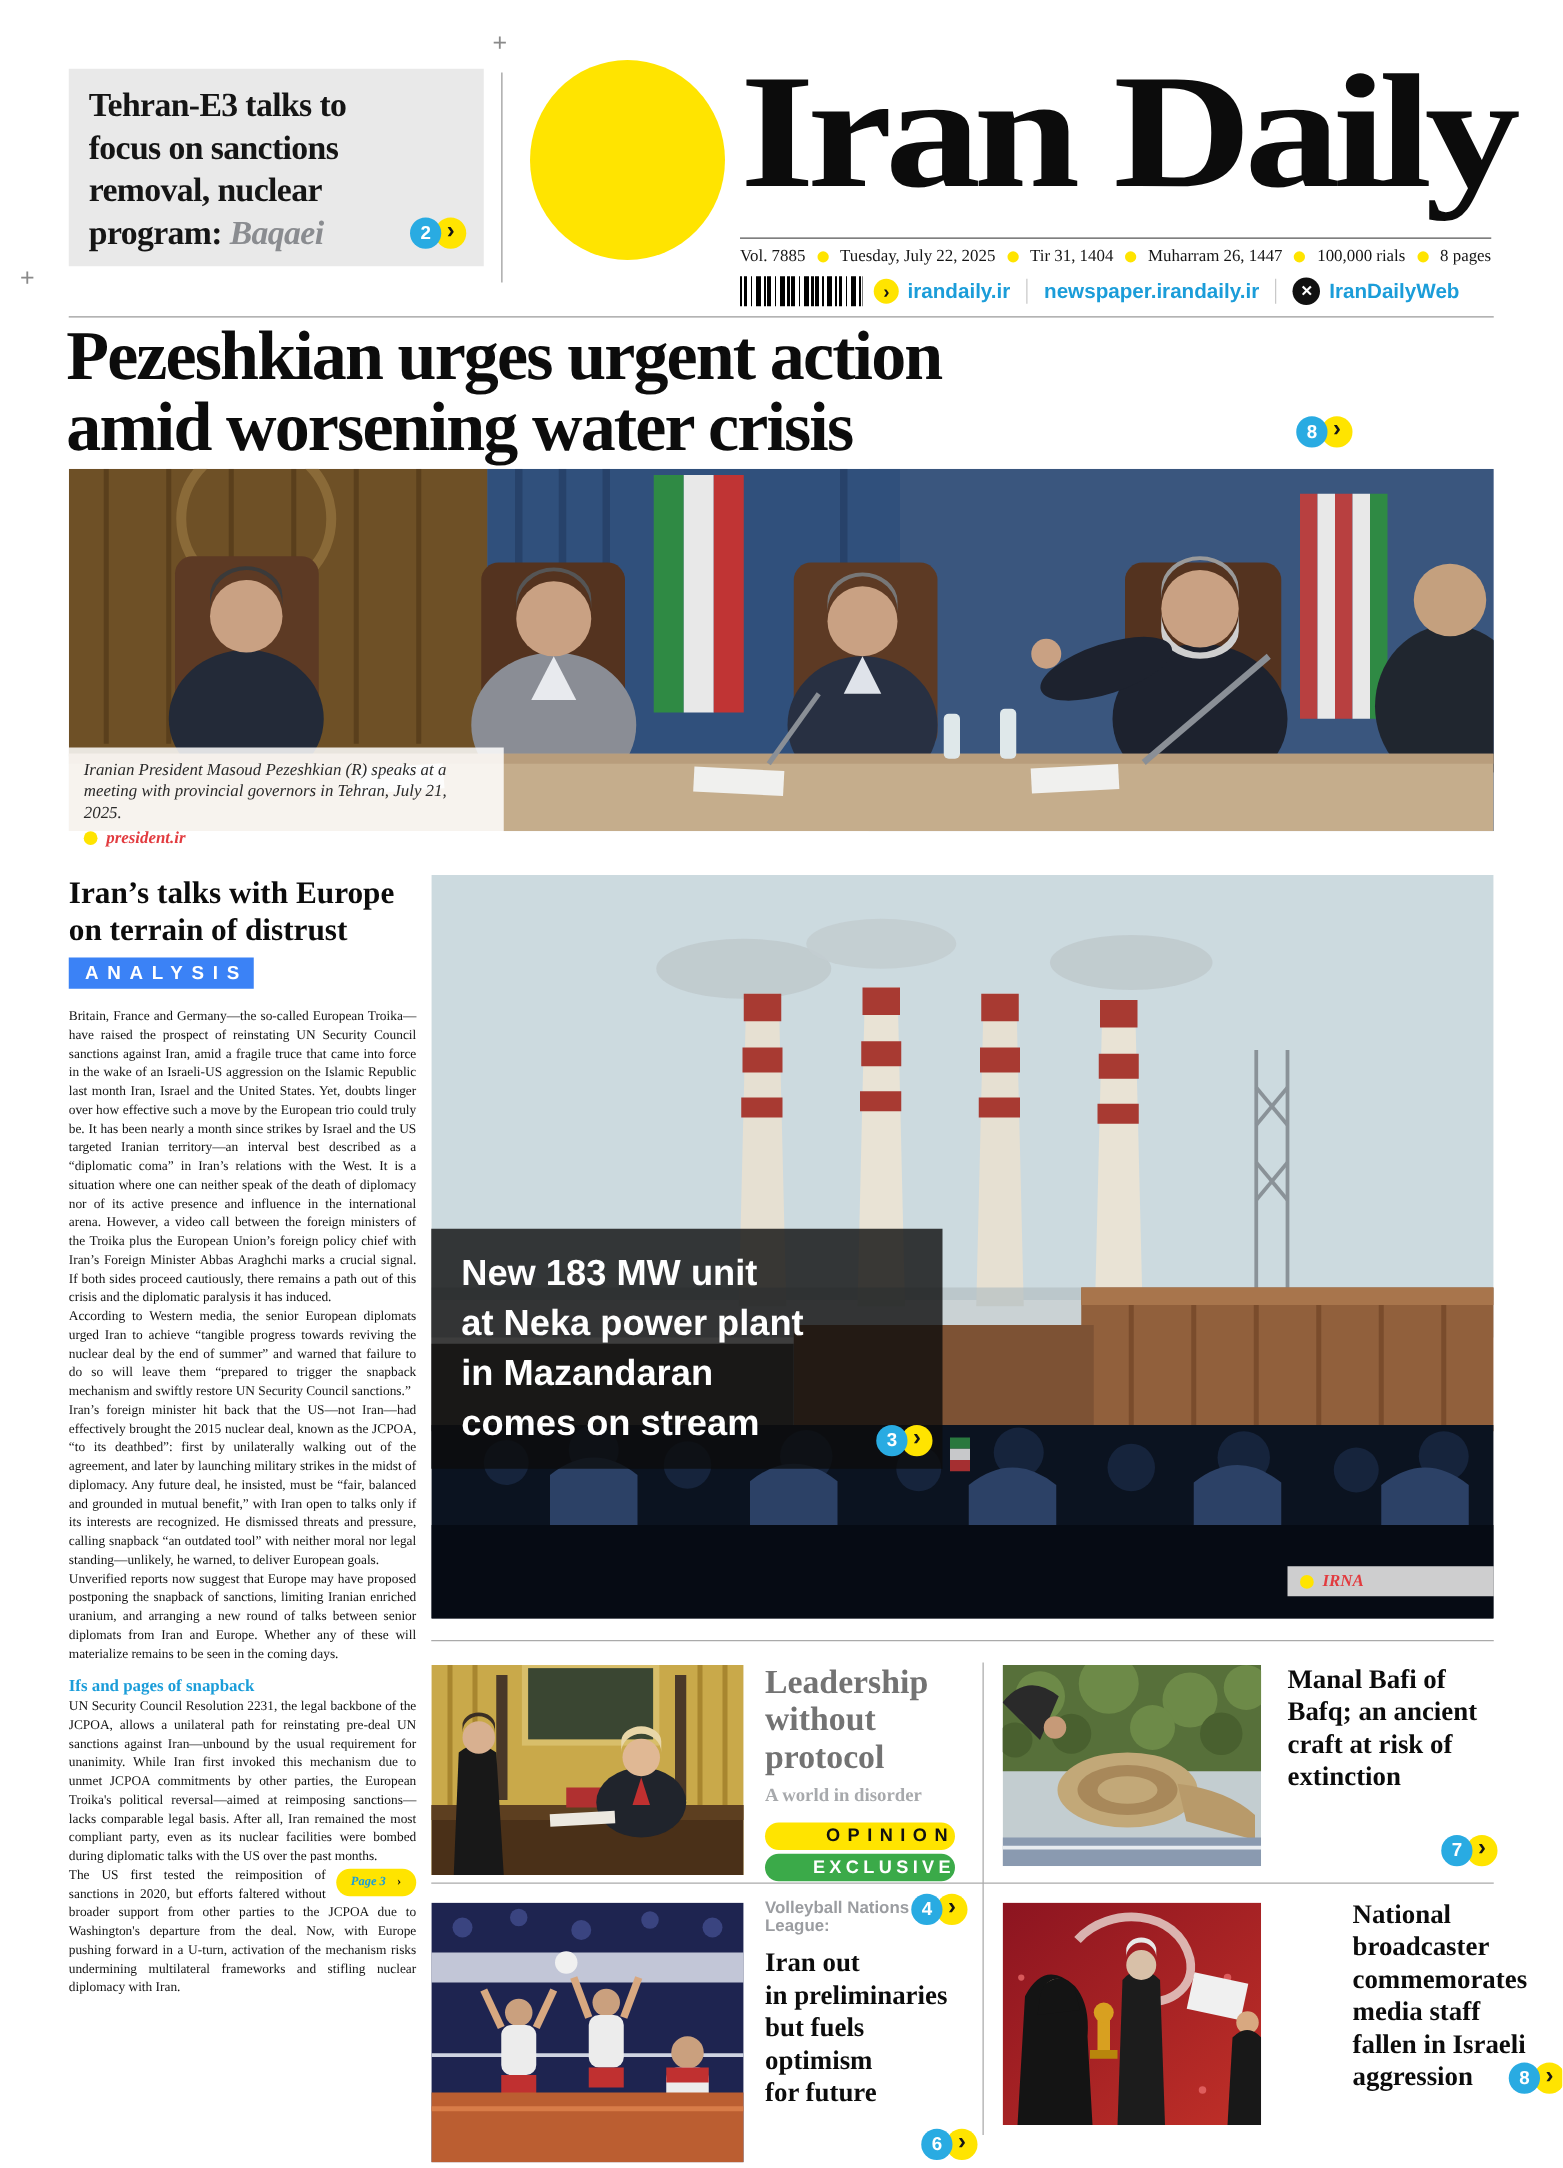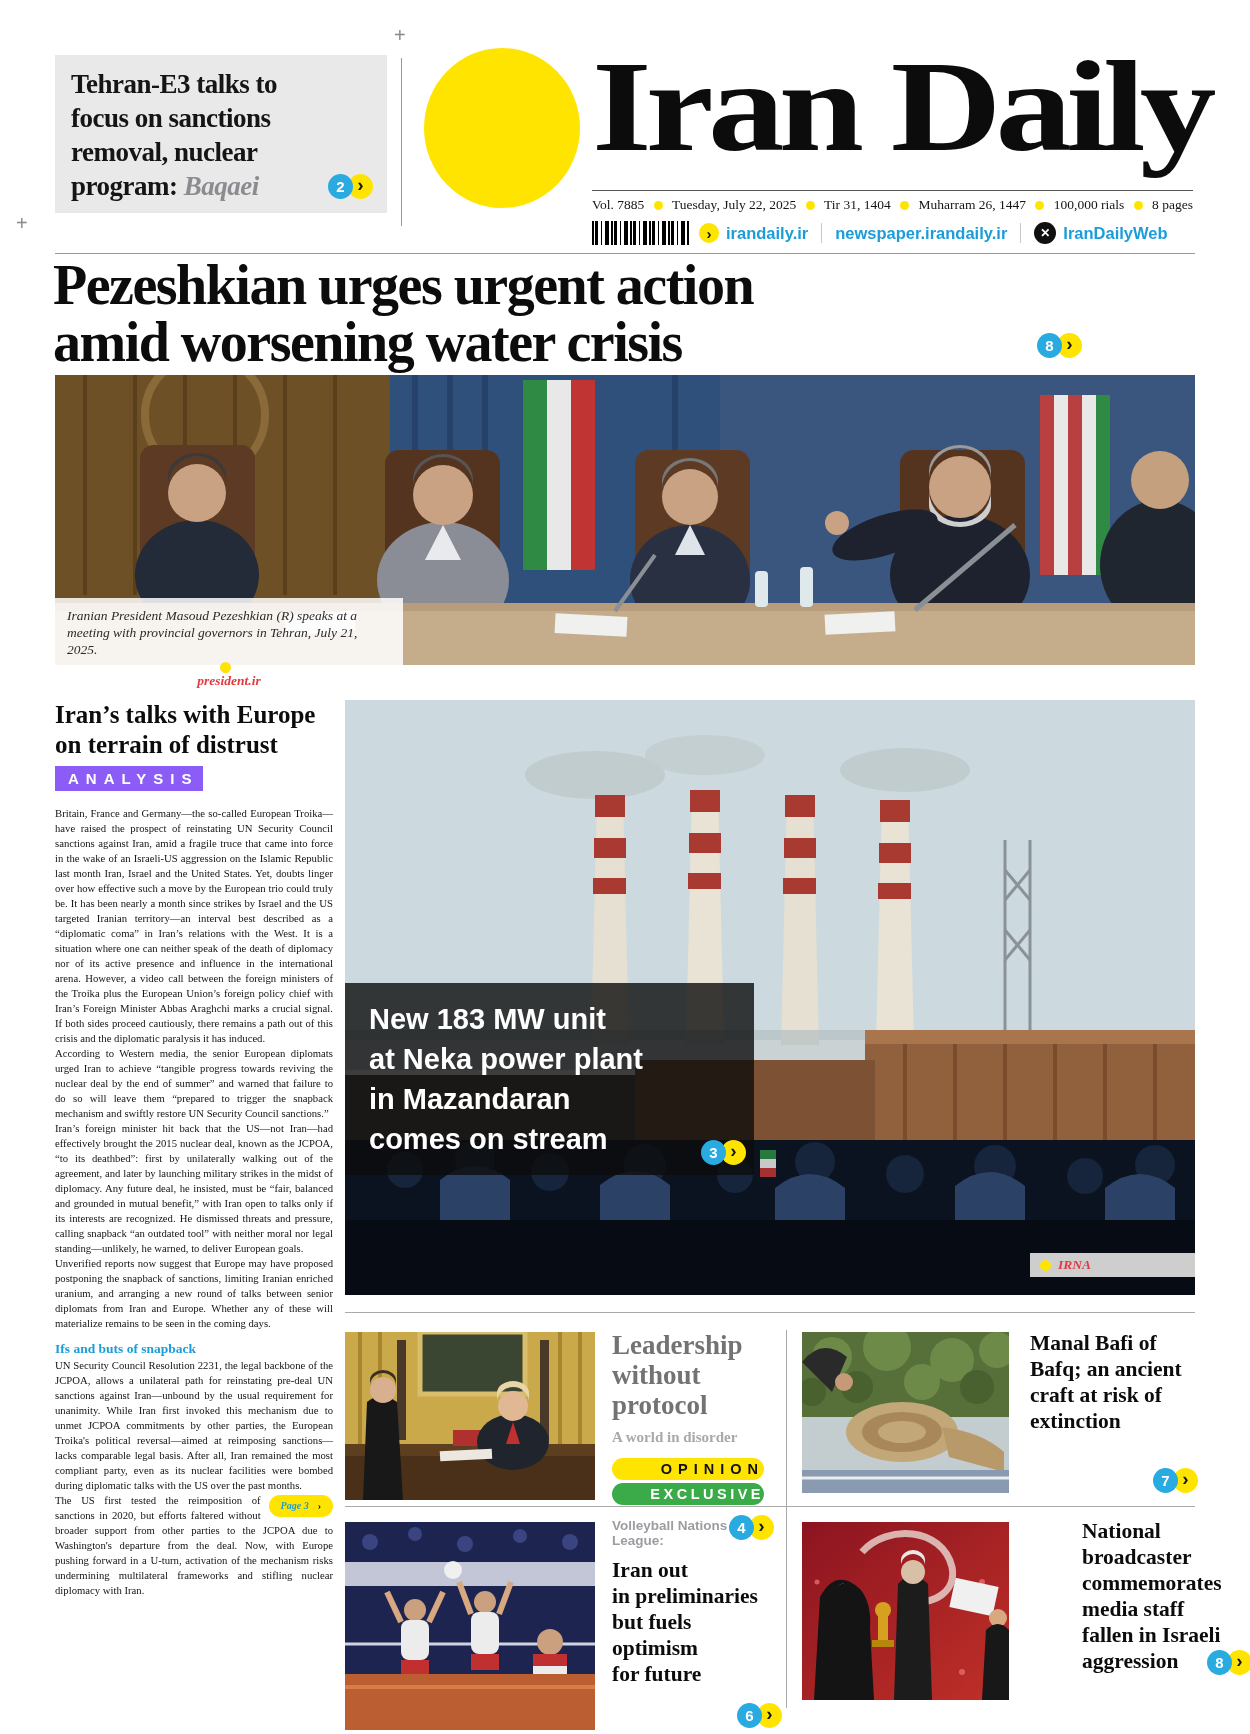--- a/index.html
+++ b/index.html
@@ -51,27 +51,27 @@
 
   
   #lead-rule{left:55px;top:253px;width:1140px;height:1px;background:#9a9a9a;}
   #lead-headline{left:53px;top:257px;width:1020px;font-weight:bold;font-size:56px;line-height:57px;
                  letter-spacing:-1.5px;color:#0c0c0c;}
   #lead-badges{left:1037px;top:333px;}
   #lead-photo{left:55px;top:375px;width:1140px;height:290px;}
   #lead-caption{left:55px;top:598px;width:348px;background:rgba(255,255,255,0.85);
                 padding:9px 12px 7px;box-sizing:border-box;}
   .capline{font-style:italic;font-size:13.5px;line-height:17px;color:#2a2a2a;}
-  .credit-row{display:flex;align-items:center;margin-top:4px;flex-direction:column;}
+  .credit-row{display:flex;align-items:center;margin-top:4px;}
   .credit-dot{width:11px;height:11px;border-radius:50%;background:#FFE400;margin-right:7px;flex:none;}
   .credit-name{color:#E23B3F;font-style:italic;font-weight:bold;font-size:13.5px;}
 
   
   #analysis-title{left:55px;top:700px;width:295px;font-size:25px;line-height:30px;font-weight:bold;color:#0c0c0c;}
-  #analysis-tag{left:55px;top:766px;background:#8b5cf6;color:#fff;font-weight:bold;font-size:15px;
+  #analysis-tag{left:55px;top:766px;background:#3b82f6;color:#fff;font-weight:bold;font-size:15px;
                 letter-spacing:7px;padding:4px 5px 4px 13px;font-family:"Liberation Sans",sans-serif;}
   #analysis-body{left:55px;top:806px;width:278px;font-size:10.7px;line-height:15px;
                  text-align:justify;color:#131313;}
   .ap{margin:0;}
   #analysis-subhead{color:#1B9DD9;font-weight:bold;font-size:13.5px;margin:10px 0 2px;text-align:left;}
   .page3-pill{float:right;background:#FFE400;border-radius:13px;padding:3px 12px 4px;
               margin:2px 0 4px 8px;font-size:10px;line-height:15px;white-space:nowrap;}
   .page3-label{color:#1B9DD9;font-style:italic;font-weight:bold;}
   .p3chev{color:#111;font-weight:bold;margin-left:9px;}
 
@@ -252,21 +252,21 @@
 
   <div class="abs prewrap" id="analysis-title">Iran’s talks with Europe
 on terrain of distrust</div>
   <div class="abs" id="analysis-tag">ANALYSIS</div>
 
   <div class="abs" id="analysis-body">
     <p class="ap">Britain, France and Germany—the so-called European Troika—have raised the prospect of reinstating UN Security Council sanctions against Iran, amid a fragile truce that came into force in the wake of an Israeli-US aggression on the Islamic Republic last month Iran, Israel and the United States. Yet, doubts linger over how effective such a move by the European trio could truly be. It has been nearly a month since strikes by Israel and the US targeted Iranian territory—an interval best described as a “diplomatic coma” in Iran’s relations with the West. It is a situation where one can neither speak of the death of diplomacy nor of its active presence and influence in the international arena. However, a video call between the foreign ministers of the Troika plus the European Union’s foreign policy chief with Iran’s Foreign Minister Abbas Araghchi marks a crucial signal. If both sides proceed cautiously, there remains a path out of this crisis and the diplomatic paralysis it has induced.</p>
     <p class="ap">According to Western media, the senior European diplomats urged Iran to achieve “tangible progress towards reviving the nuclear deal by the end of summer” and warned that failure to do so will leave them “prepared to trigger the snapback mechanism and swiftly restore UN Security Council sanctions.”</p>
     <p class="ap">Iran’s foreign minister hit back that the US—not Iran—had effectively brought the 2015 nuclear deal, known as the JCPOA, “to its deathbed”: first by unilaterally walking out of the agreement, and later by launching military strikes in the midst of diplomacy. Any future deal, he insisted, must be “fair, balanced and grounded in mutual benefit,” with Iran open to talks only if its interests are recognized. He dismissed threats and pressure, calling snapback “an outdated tool” with neither moral nor legal standing—unlikely, he warned, to deliver European goals.</p>
     <p class="ap">Unverified reports now suggest that Europe may have proposed postponing the snapback of sanctions, limiting Iranian enriched uranium, and arranging a new round of talks between senior diplomats from Iran and Europe. Whether any of these will materialize remains to be seen in the coming days.</p>
-    <div id="analysis-subhead">Ifs and buts of snapback</div>
+    <div id="analysis-subhead">Ifs and pages of snapback</div>
     <p class="ap">UN Security Council Resolution 2231, the legal backbone of the JCPOA, allows a unilateral path for reinstating pre-deal UN sanctions against Iran—unbound by the usual requirement for unanimity. While Iran first invoked this mechanism due to unmet JCPOA commitments by other parties, the European Troika's political reversal—aimed at reimposing sanctions—lacks comparable legal basis. After all, Iran remained the most compliant party, even as its nuclear facilities were bombed during diplomatic talks with the US over the past months.</p>
     <p class="ap">
       <span class="page3-pill"><span class="page3-label">Page 3</span><span class="p3chev">›</span></span>
       <span>The US first tested the reimposition of sanctions in 2020, but efforts faltered without broader support from other parties to the JCPOA due to Washington's departure from the deal. Now, with Europe pushing forward in a U-turn, activation of the mechanism risks undermining multilateral frameworks and stifling nuclear diplomacy with Iran.</span>
     </p>
   </div>
 
   <div class="abs photo-frame" id="neka-photo">
     <svg width="100%" height="100%" viewBox="0 0 850 595" preserveAspectRatio="none">
       <rect width="850" height="340" fill="#ccdadf"></rect>

